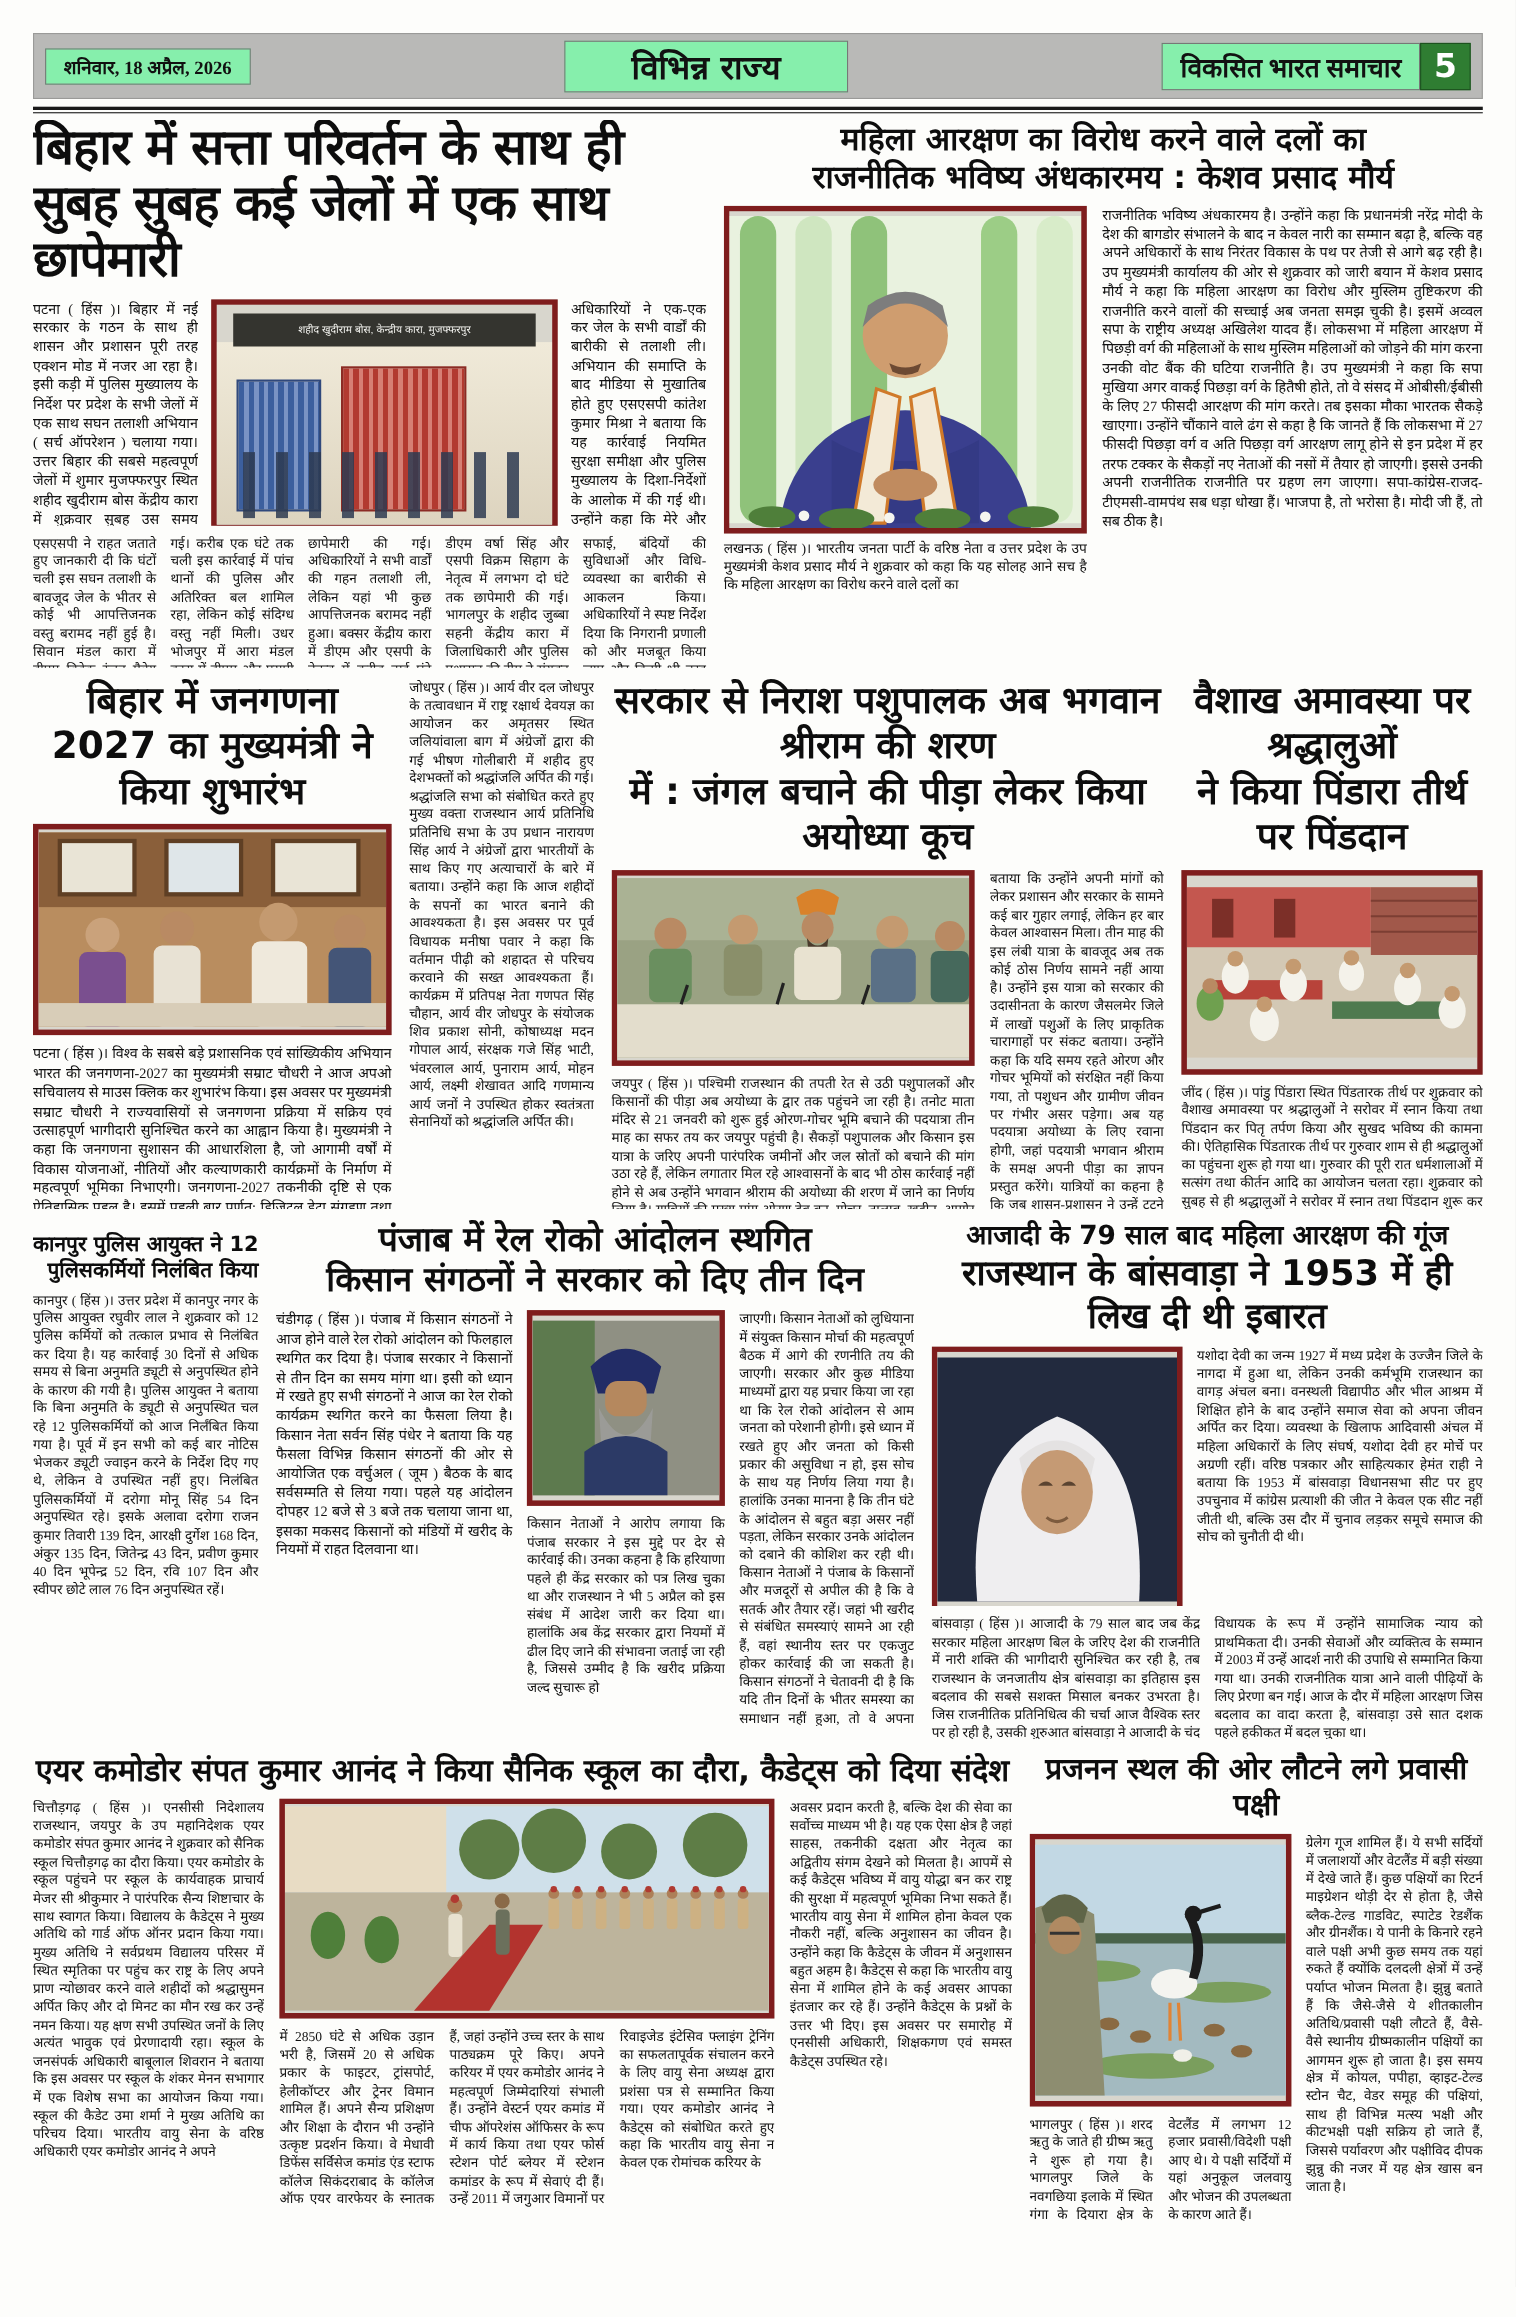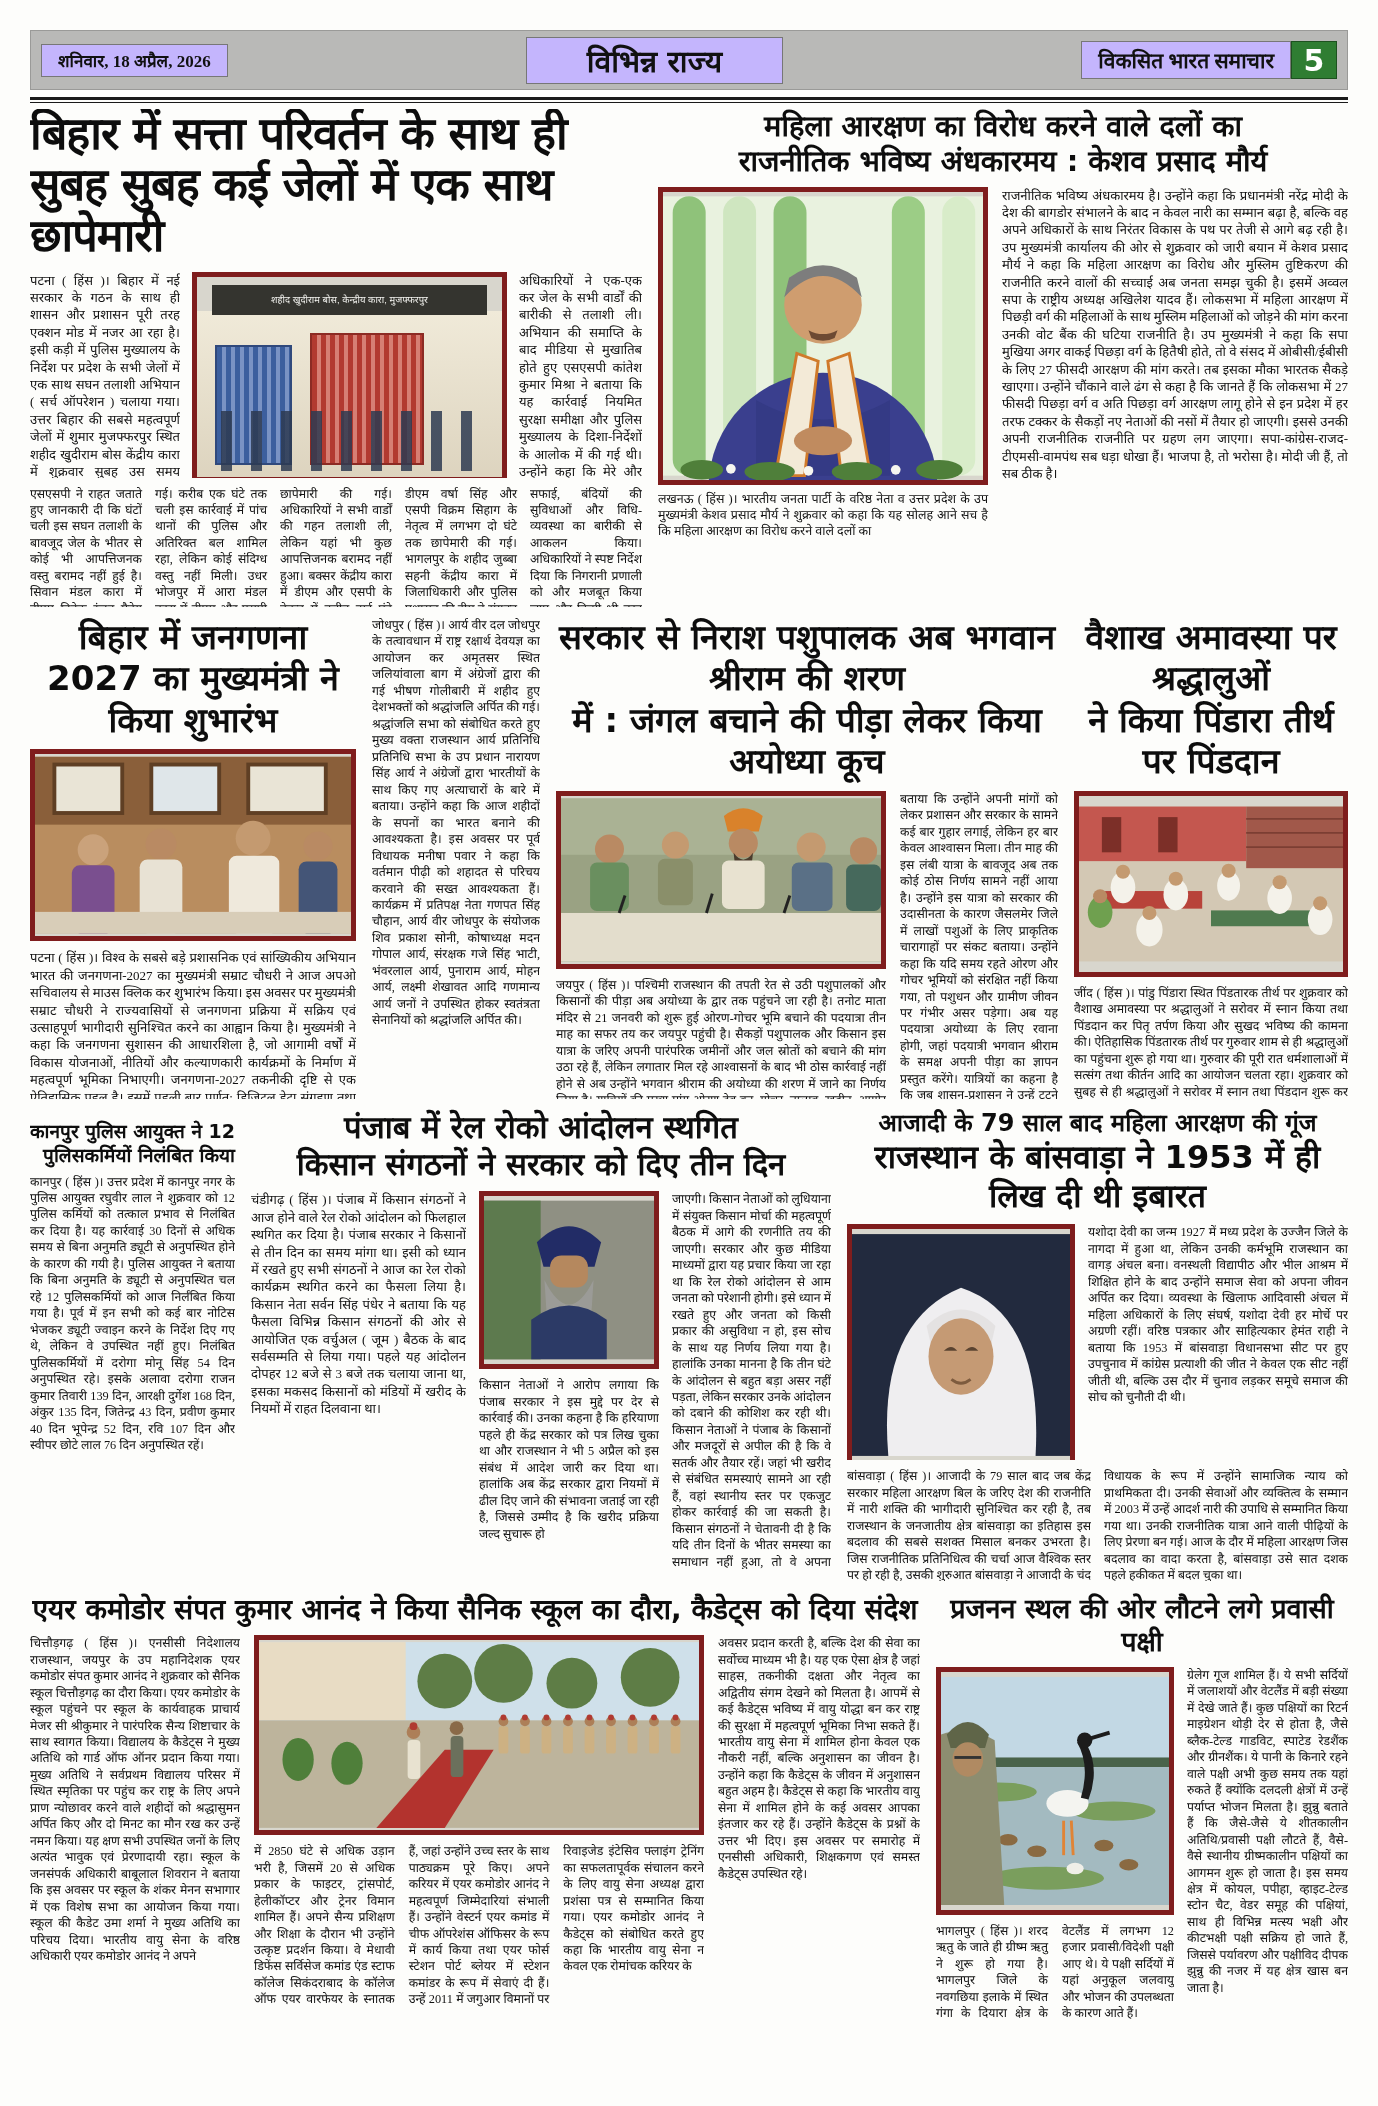--- a/index.html
+++ b/index.html
@@ -1,23 +1,23 @@
 <!DOCTYPE html>
 <html><head>
 <meta charset="utf-8">
 <style>
   html,body{margin:0;padding:0;background:#e9e9e9;}
   .page{box-sizing:border-box;width:1378px;height:2106px;margin:0 auto;background:#fdfdfb;padding:30px 30px 24px 30px;font-family:"Liberation Serif","DejaVu Serif",serif;color:#111;overflow:hidden;}
   
   .mast{height:58px;background:#b9b9b7;display:flex;align-items:center;justify-content:space-between;padding:0 10px;border:1px solid #9a9a98;}
-  .mast .cell{background:#c4b5fd;border:1px solid #777;padding:4px 16px;font-weight:bold;}
+  .mast .cell{background:#86efac;border:1px solid #777;padding:4px 16px;font-weight:bold;}
   .mast .date{font-size:17px;}
   .mast .section{font-size:30px;font-family:"DejaVu Sans","Liberation Sans",sans-serif;padding:2px 60px;}
   .mast .right{display:flex;align-items:stretch;gap:0;}
-  .mast .paper{font-size:21px;display:flex;align-items:center;}
+  .mast .paper{font-size:24px;display:flex;align-items:center;}
   .pageno{width:44px;background:#2f7d32;color:#fff;display:flex;align-items:center;justify-content:center;font-size:30px;font-weight:bold;font-family:"DejaVu Sans",sans-serif;border:1px solid #1d521f;}
   .rule{margin:7px 0 6px 0;border-top:3px solid #1a1a1a;border-bottom:1px solid #1a1a1a;height:2px;}
   
   .hl{font-family:"DejaVu Sans","Liberation Sans",sans-serif;font-weight:700;color:#0d0d0d;}
   .hl-xl{font-size:45px;line-height:1.13;letter-spacing:-1px;}
   .hl-lg{font-size:29px;line-height:1.2;text-align:center;}
   .hl-md{font-size:34px;line-height:1.22;text-align:center;}
   .hl-sm{font-size:19px;line-height:1.25;text-align:center;}
   
   .bt{font-size:13px;line-height:1.34;text-align:justify;margin:0;}

